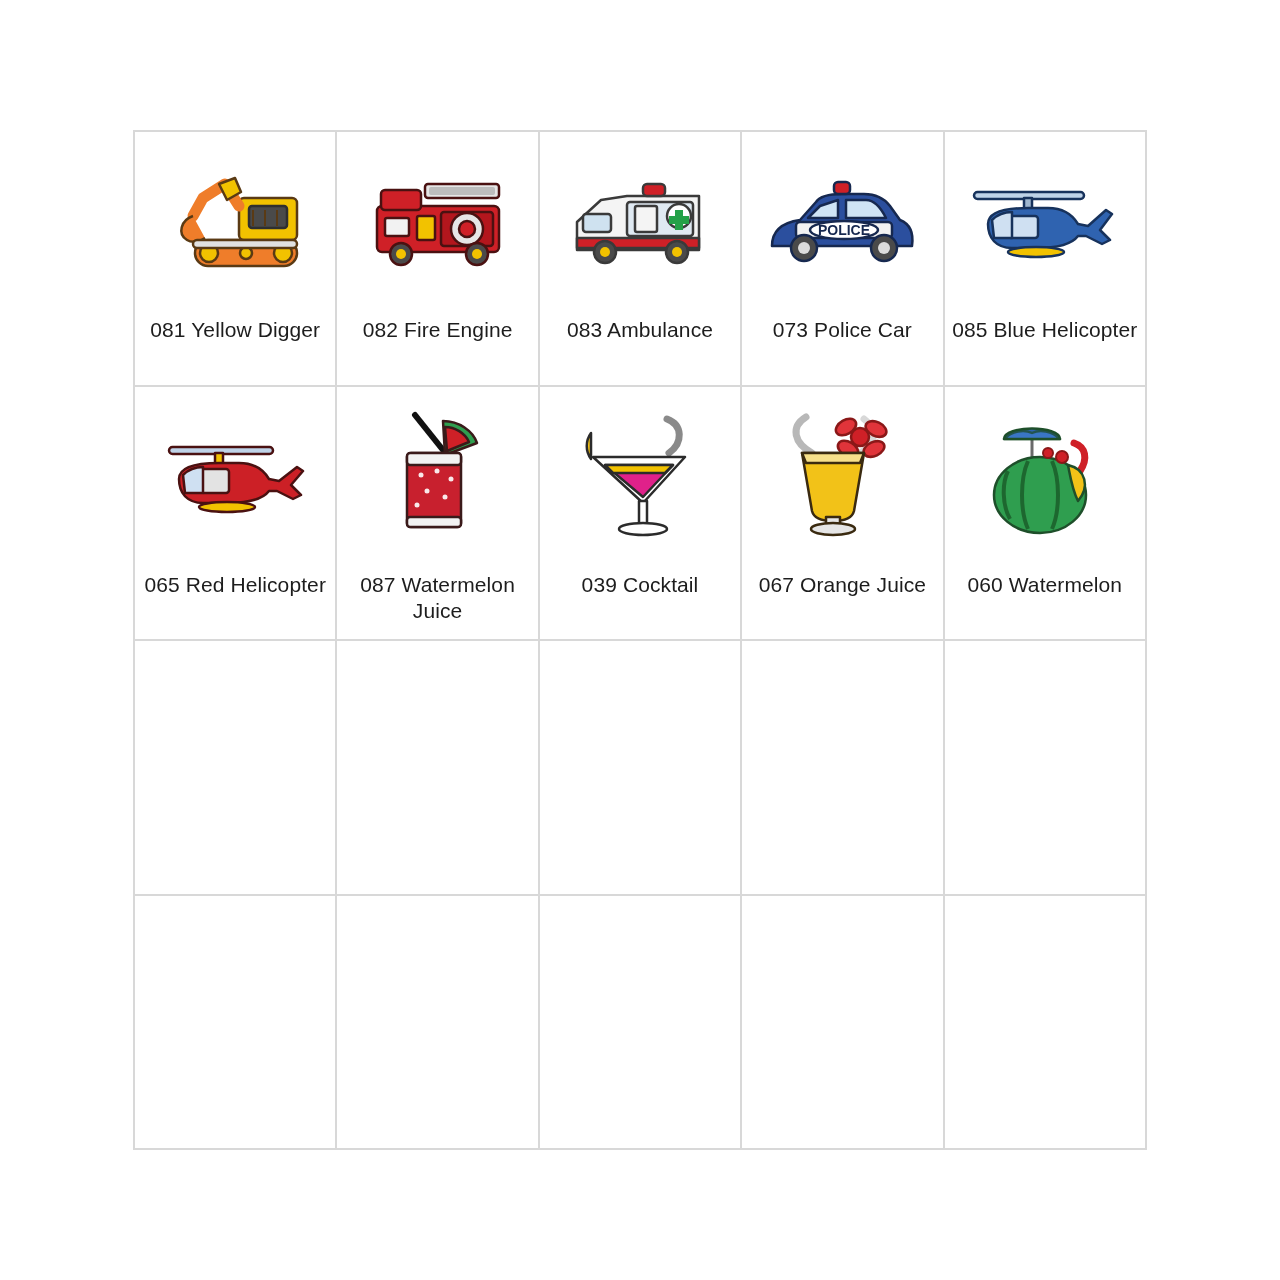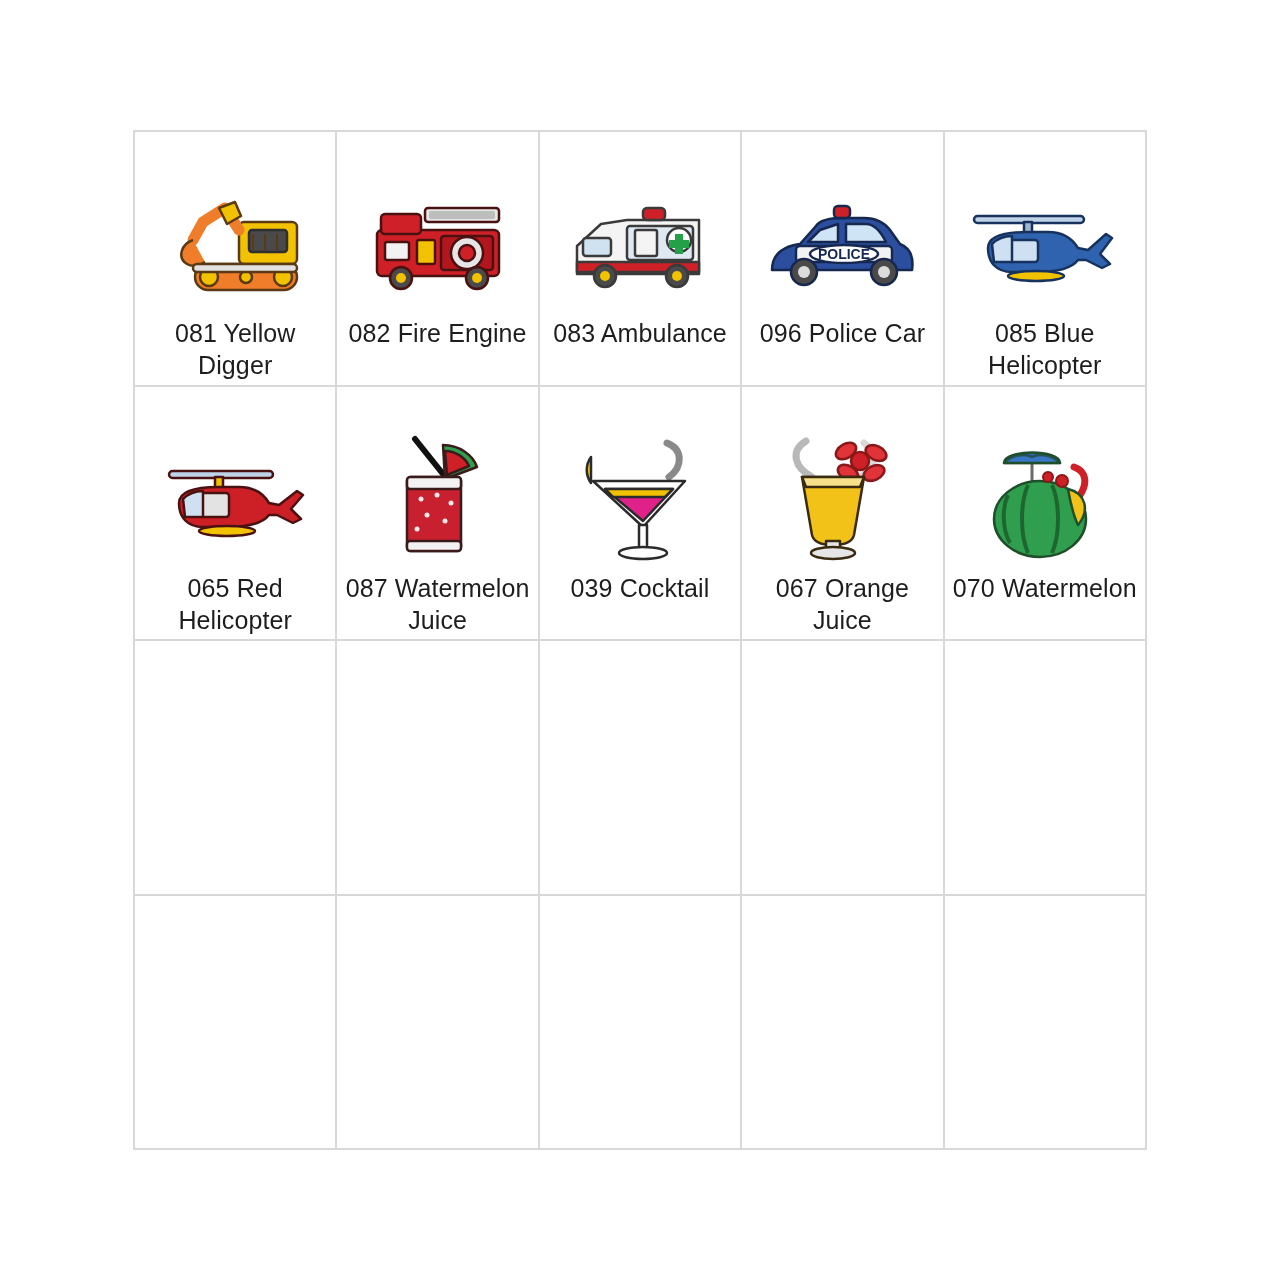--- a/index.html
+++ b/index.html
@@ -30,37 +30,37 @@
   }
   .cell {
     border-right: 2px solid #d8d8d8;
     border-bottom: 2px solid #d8d8d8;
     box-sizing: border-box;
     position: relative;
     display: flex;
     flex-direction: column;
     align-items: center;
     justify-content: flex-start;
-    padding-top: 36px;
+    padding-top: 12px;
   }
   .art {
     width: 170px;
     height: 150px;
     display: flex;
     align-items: center;
     justify-content: center;
   }
   .art svg { display: block; }
   .caption {
     position: absolute;
     left: 6px;
     right: 6px;
     top: 185px;
     text-align: center;
-    font-size: 25px;
+    font-size: 21px;
     color: #1d1d1d;
     line-height: 1.28;
     letter-spacing: 0.1px;
   }
 </style>
 </head>
 <body>
 
 <div id="sheet">
   <div class="grid">
@@ -146,21 +146,21 @@
             <ellipse cx="84" cy="76" rx="34" ry="9" fill="#ffffff"></ellipse>
             <rect x="74" y="28" width="16" height="12" rx="4" fill="#cf2027"></rect>
             <circle cx="44" cy="94" r="13" fill="#4a4a4a"></circle>
             <circle cx="44" cy="94" r="6" fill="#dcdcdc" stroke="none"></circle>
             <circle cx="124" cy="94" r="13" fill="#4a4a4a"></circle>
             <circle cx="124" cy="94" r="6" fill="#dcdcdc" stroke="none"></circle>
           </g>
           <text x="84" y="81" text-anchor="middle" font-family="'Liberation Sans', sans-serif" font-size="14" font-weight="bold" fill="#16284f">POLICE</text>
         </svg>
       </div>
-      <div class="caption">096 Police Car</div>
+      <div class="caption">073 Police Car</div>
     </div>
 
     <div class="cell">
       <div class="art">
         <svg width="165" height="130" viewBox="0 0 165 130">
           <g stroke="#17325c" stroke-width="2.5" stroke-linejoin="round">
             <rect x="12" y="38" width="110" height="7" rx="3.5" fill="#bfd3e8"></rect>
             <rect x="62" y="44" width="8" height="14" fill="#9fb6cf"></rect>
             <path d="M26 70 C26 58 44 54 66 54 L86 54 C100 54 110 60 116 70 L126 72 L144 56 L150 60 L138 76 L148 86 L140 90 L124 82 L116 82 C110 90 96 94 74 94 L50 94 C34 94 26 84 26 70 Z" fill="#2f63b0"></path>
             <rect x="46" y="62" width="30" height="22" rx="3" fill="#cfe0f2"></rect>
@@ -267,21 +267,21 @@
             <path d="M46 62 C40 74 40 96 48 110"></path>
             <path d="M66 52 C58 70 58 102 66 120"></path>
             <path d="M90 52 C98 70 98 102 90 120"></path>
           </g>
           <g stroke="#8a1818" stroke-width="2" fill="#cf2027">
             <circle cx="100" cy="48" r="6"></circle>
             <circle cx="86" cy="44" r="5"></circle>
           </g>
         </svg>
       </div>
-      <div class="caption">070 Watermelon</div>
+      <div class="caption">060 Watermelon</div>
     </div>
 
     <div class="cell empty"></div>
     <div class="cell empty"></div>
     <div class="cell empty"></div>
     <div class="cell empty"></div>
     <div class="cell empty"></div>
     <div class="cell empty"></div>
     <div class="cell empty"></div>
     <div class="cell empty"></div>

